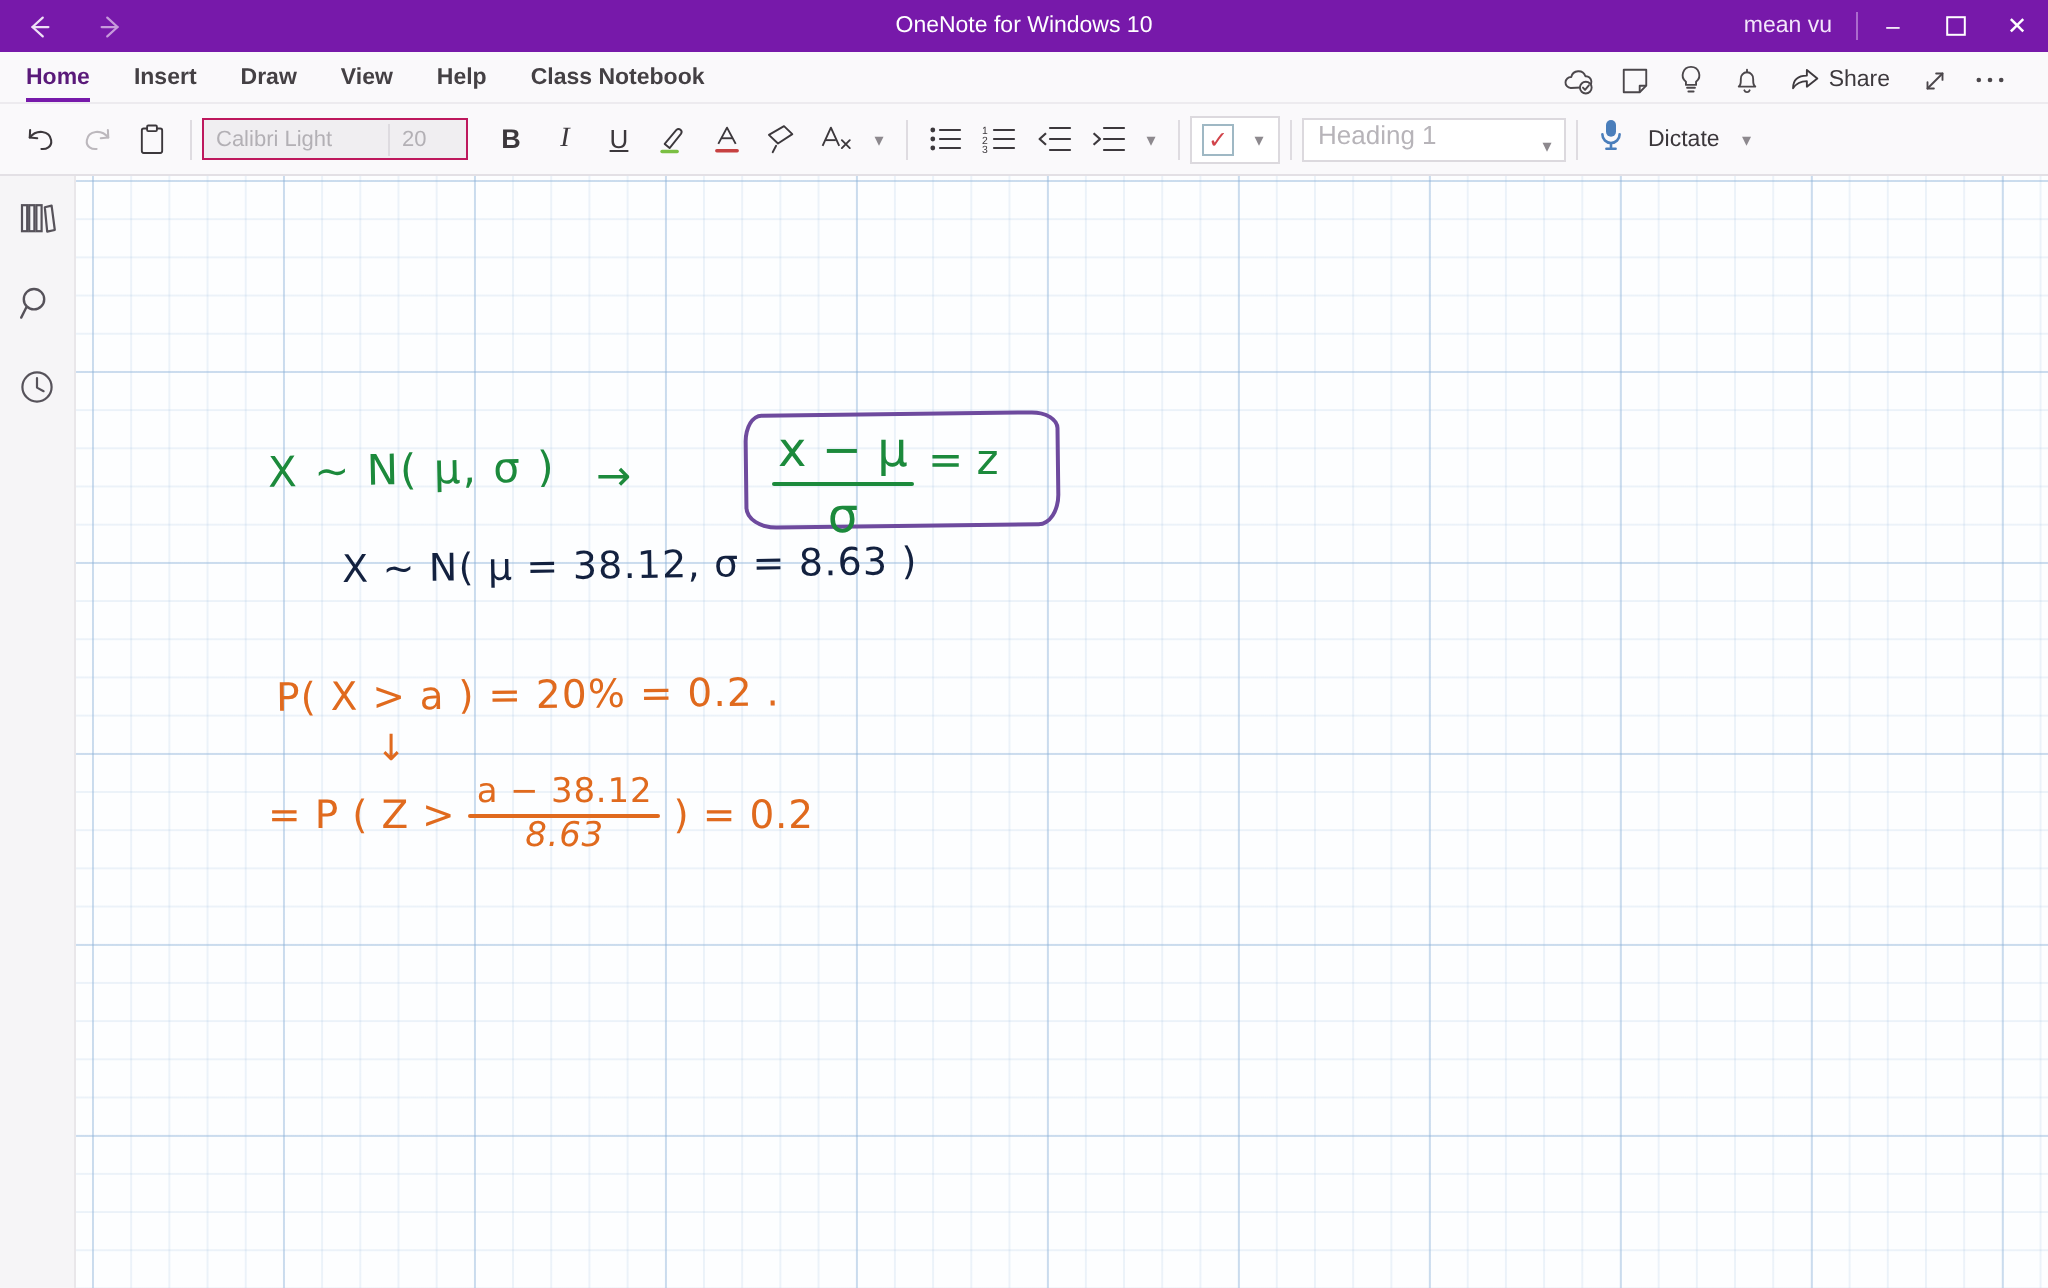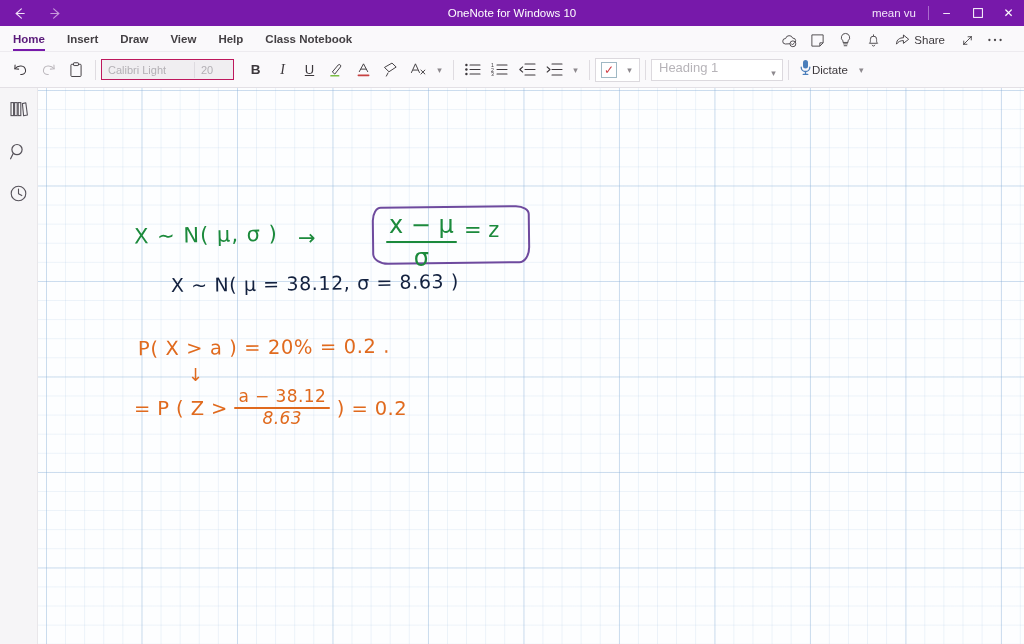--- a/index.html
+++ b/index.html
@@ -157,21 +157,21 @@
     background: #ffffff;
   }
   .style-label {
     flex: 1;
     padding-left: 7px;
     font-size: 13px;
     color: #b7b4b9;
     white-space: nowrap; overflow: hidden;
   }
   .dictate {
-    display: flex; align-items: center; gap: 0;
+    display: flex; align-items: center; gap: 12px;
     padding: 0 5px; height: 26px; justify-content: flex-end;
   }
   .dictate-label { font-size: 11.5px; color: #3b373b; }
 
   
   .workspace {
     display: flex;
     height: calc(644px - 26px - 26px - 36px);
     background: #ffffff;
   }

